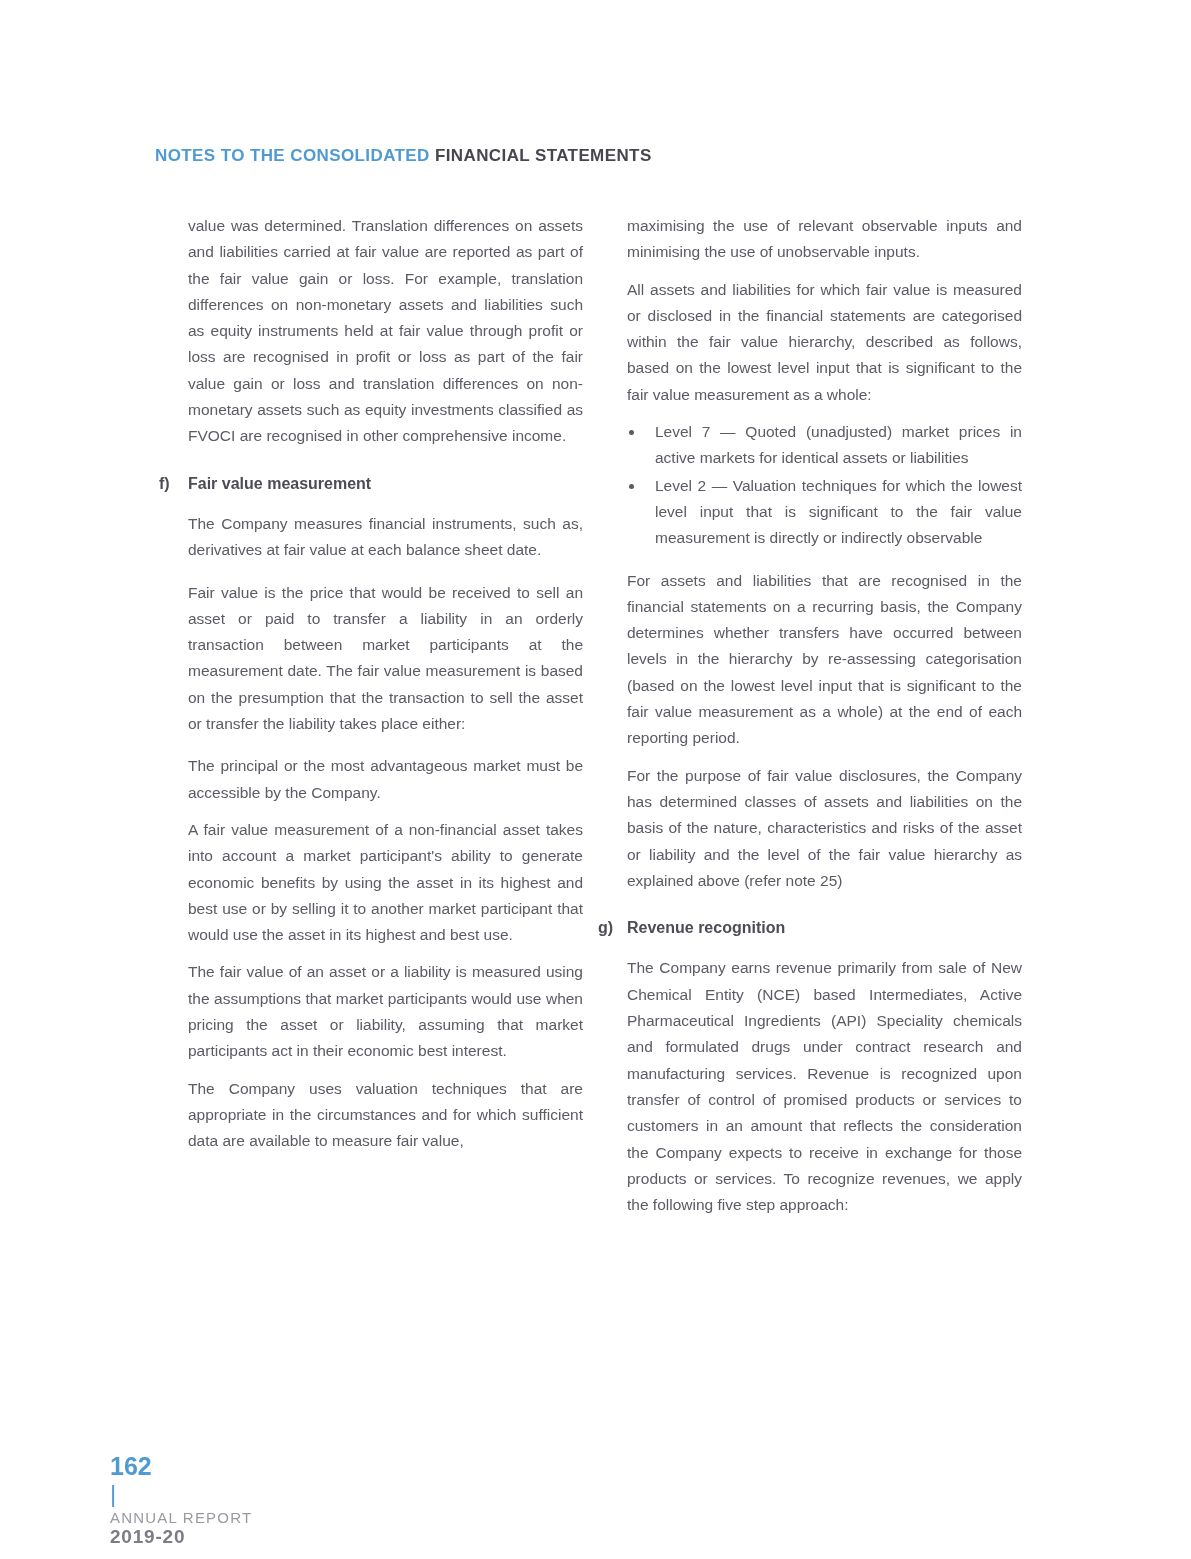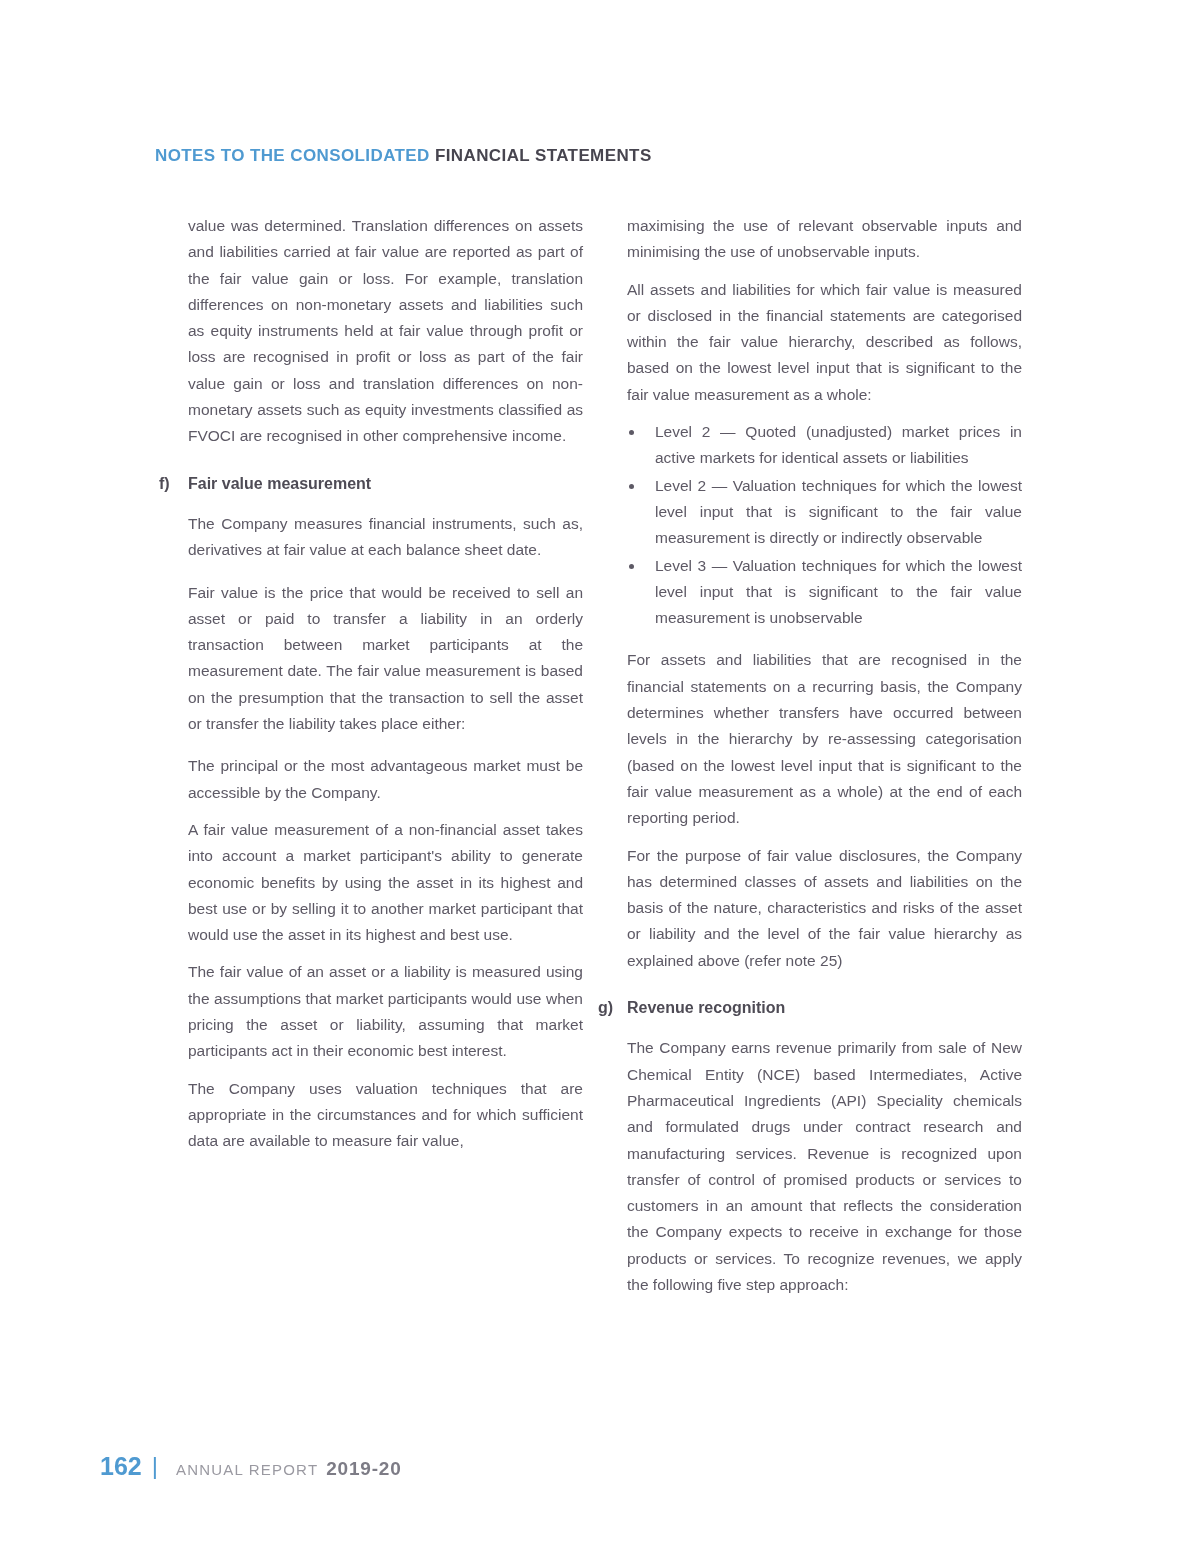--- a/index.html
+++ b/index.html
@@ -91,20 +91,21 @@
     background: #5d5965;
   }
 
   
   .page-footer {
     position: absolute;
     left: 100px;
     top: 1452px;
     display: flex;
     align-items: baseline;
+    flex-direction: column;
   }
   .page-num {
     color: #4f9ad1;
     font-size: 25px;
     font-weight: bold;
   }
   .footer-sep {
     color: #4f9ad1;
     font-size: 24px;
     font-weight: 300;
@@ -152,23 +153,22 @@
       <p class="para">A fair value measurement of a non-financial asset takes into account a market participant's ability to generate economic benefits by using the asset in its highest and best use or by selling it to another market participant that would use the asset in its highest and best use.</p>
       <p class="para">The fair value of an asset or a liability is measured using the assumptions that market participants would use when pricing the asset or liability, assuming that market participants act in their economic best interest.</p>
       <p class="para">The Company uses valuation techniques that are appropriate in the circumstances and for which sufficient data are available to measure fair value,</p>
     </section>
 
     <section class="col">
       <p class="para">maximising the use of relevant observable inputs and minimising the use of unobservable inputs.</p>
       <p class="para">All assets and liabilities for which fair value is measured or disclosed in the financial statements are categorised within the fair value hierarchy, described as follows, based on the lowest level input that is significant to the fair value measurement as a whole:</p>
 
       <ul class="bullets">
-        <li>Level 2 — Quoted (unadjusted) market prices in active markets for identical assets or liabilities</li>
+        <li>Level 7 — Quoted (unadjusted) market prices in active markets for identical assets or liabilities</li>
         <li>Level 2 — Valuation techniques for which the lowest level input that is significant to the fair value measurement is directly or indirectly observable</li>
-        <li>Level 3 — Valuation techniques for which the lowest level input that is significant to the fair value measurement is unobservable</li>
       </ul>
 
       <p class="para gap-lg">For assets and liabilities that are recognised in the financial statements on a recurring basis, the Company determines whether transfers have occurred between levels in the hierarchy by re-assessing categorisation (based on the lowest level input that is significant to the fair value measurement as a whole) at the end of each reporting period.</p>
       <p class="para">For the purpose of fair value disclosures, the Company has determined classes of assets and liabilities on the basis of the nature, characteristics and risks of the asset or liability and the level of the fair value hierarchy as explained above (refer note 25)</p>
 
       <div class="section-heading">
         <span class="label">g)</span>
         <span class="title">Revenue recognition</span>
       </div>
 

